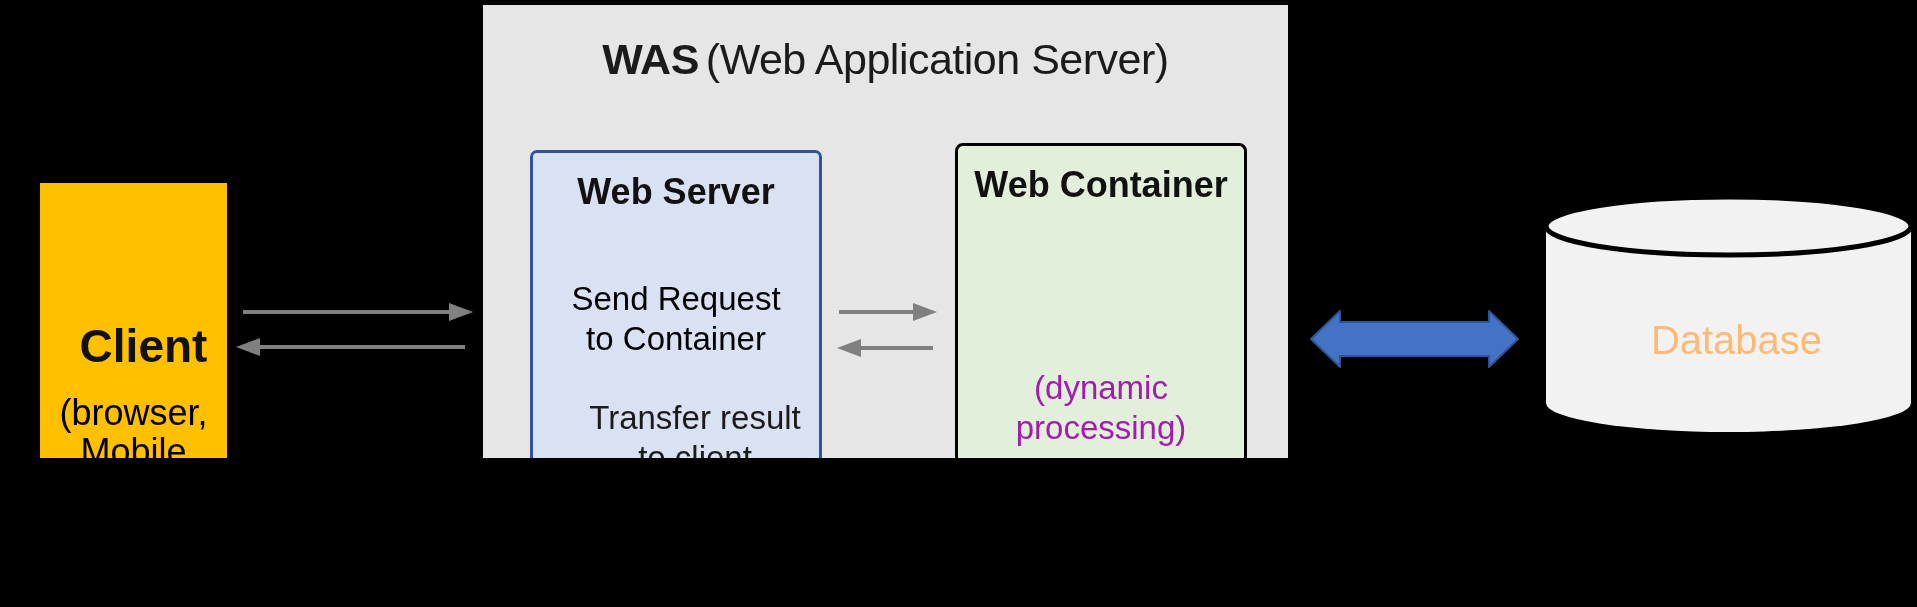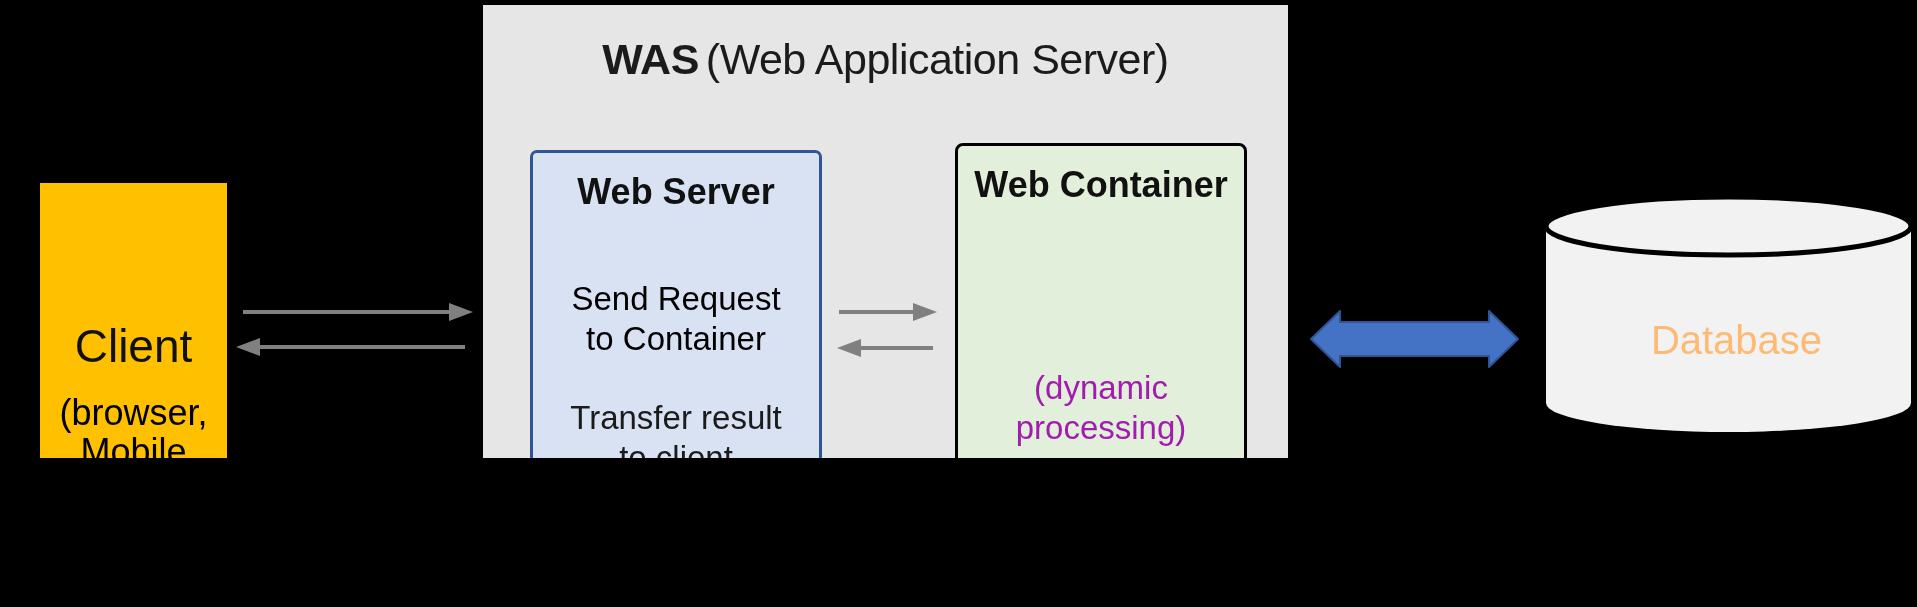--- a/index.html
+++ b/index.html
@@ -19,33 +19,33 @@
     left:0;top:30px;width:100%;
     font-size:43px;letter-spacing:-0.5px;color:#1b1b1b;
   }
   .was-title .acro{font-weight:700;margin-right:7px;}
 
   
   .client-box{
     left:40px;top:183px;width:187px;height:306px;
     background:var(--client-fill,#FFC000);
   }
-  .client-title{left:0;top:136px;width:100%;font-size:46px;font-weight:400;color:#111;}
+  .client-title{left:0;top:136px;width:100%;font-size:46px;font-weight:700;color:#111;padding-left:10px;}
   .client-sub{left:0;top:210px;width:100%;font-size:36px;line-height:39px;color:#000000;}
 
   
   .web-server-box{
     left:530px;top:150px;width:292px;height:407px;
     background:var(--web-server-fill,#D9E2F3);
     border:3px solid var(--web-server-border,#2F5597);
     border-radius:7px;box-sizing:border-box;
   }
   .ws-title{left:0;top:18px;width:100%;font-size:36px;font-weight:700;color:#111;}
   .ws-block1{left:0;top:126px;width:100%;font-size:33px;line-height:40px;color:#000000;}
-  .ws-block2{left:0;top:245px;width:100%;font-size:33px;line-height:40px;color:#1b1b1b;}
+  .ws-block2{left:0;top:245px;width:100%;font-size:33px;line-height:40px;color:#1b1b1b;padding-left:19px;}
 
   
   .web-container-box{
     left:955px;top:143px;width:292px;height:399px;
     background:var(--web-container-fill,#E2EFDA);
     border:3px solid var(--web-container-border,#000);
     border-radius:8px;box-sizing:border-box;
   }
   .wc-title{left:0;top:18px;width:100%;font-size:36px;font-weight:700;color:#111;}
   .wc-tech{left:0;top:140px;width:100%;font-size:36px;color:var(--tech-text,#C00000);}

